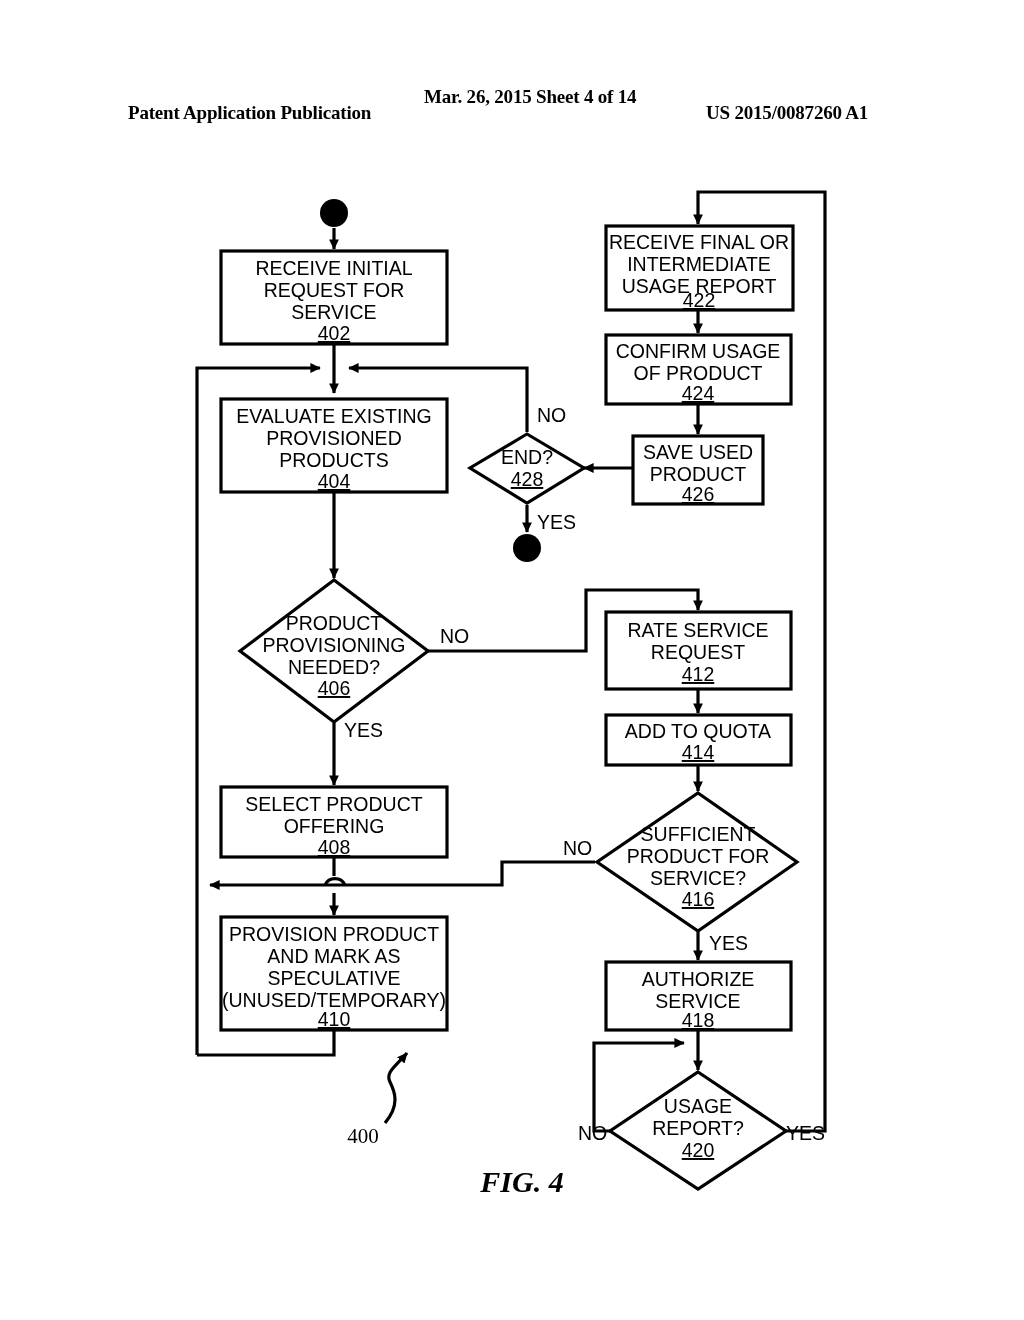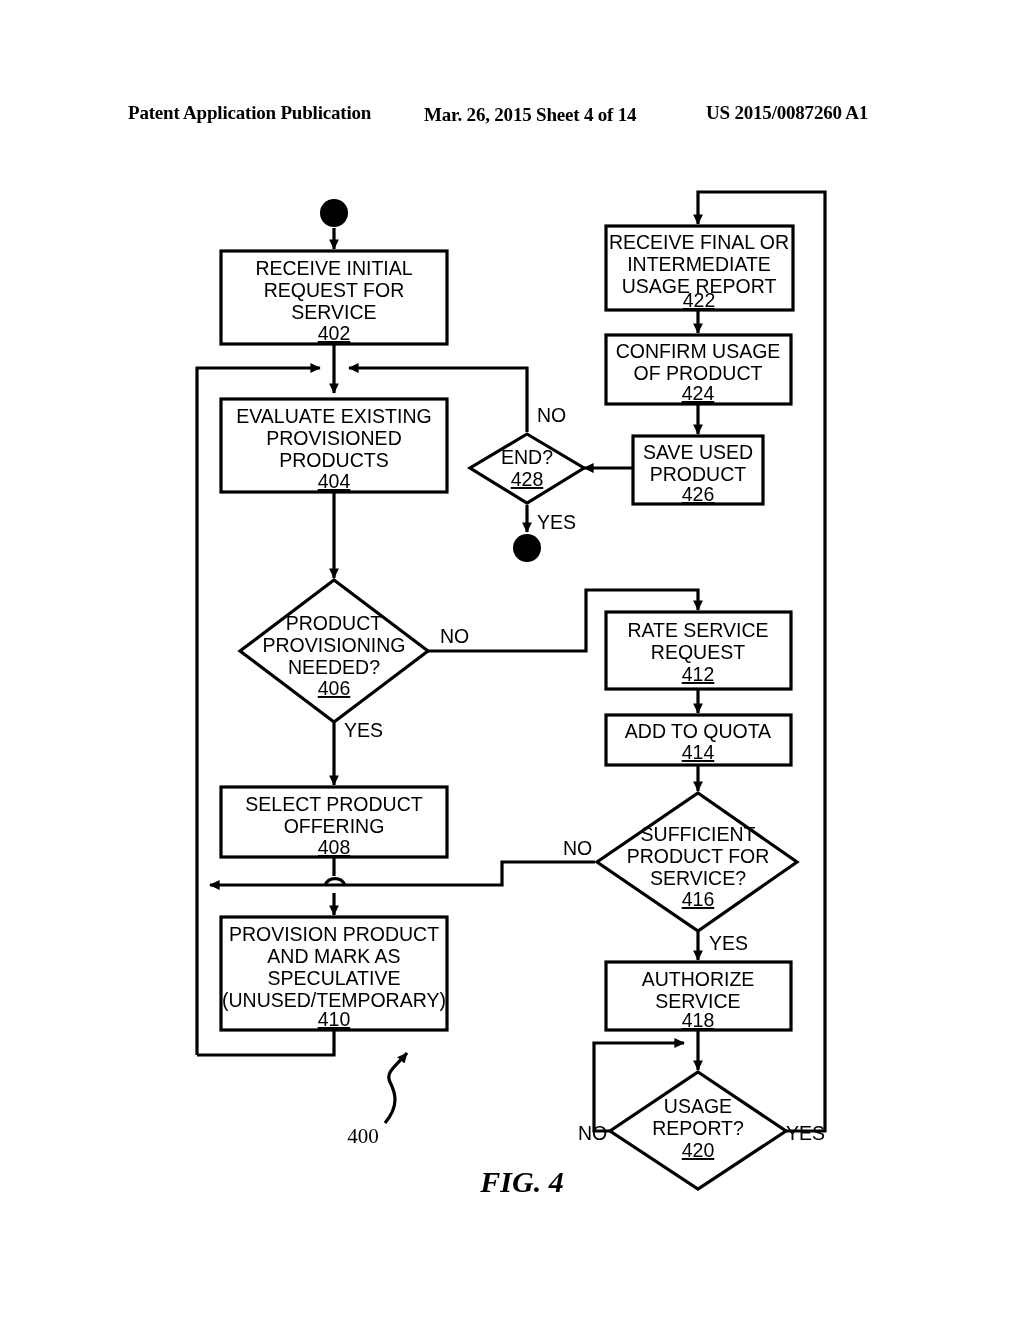--- a/index.html
+++ b/index.html
@@ -28,21 +28,21 @@
     left: 0;
     width: 1024px;
     height: 30px;
     font-family: "Liberation Serif", serif;
     font-weight: bold;
     font-size: 19px;
     letter-spacing: -0.2px;
     white-space: nowrap;
   }
   .hdr-left  { position:absolute; left: 128px; top: 0; margin-top: 16px; }
-  .hdr-mid   { position:absolute; left: 424px; top: 18px; }
+  .hdr-mid   { position:absolute; left: 424px; top: 0; }
   .hdr-right { position:absolute; left: 706px; top: 16px; }
 
   #flow {
     position: absolute;
     left: 0;
     top: 0;
     width: 1024px;
     height: 1320px;
   }
   svg text {

